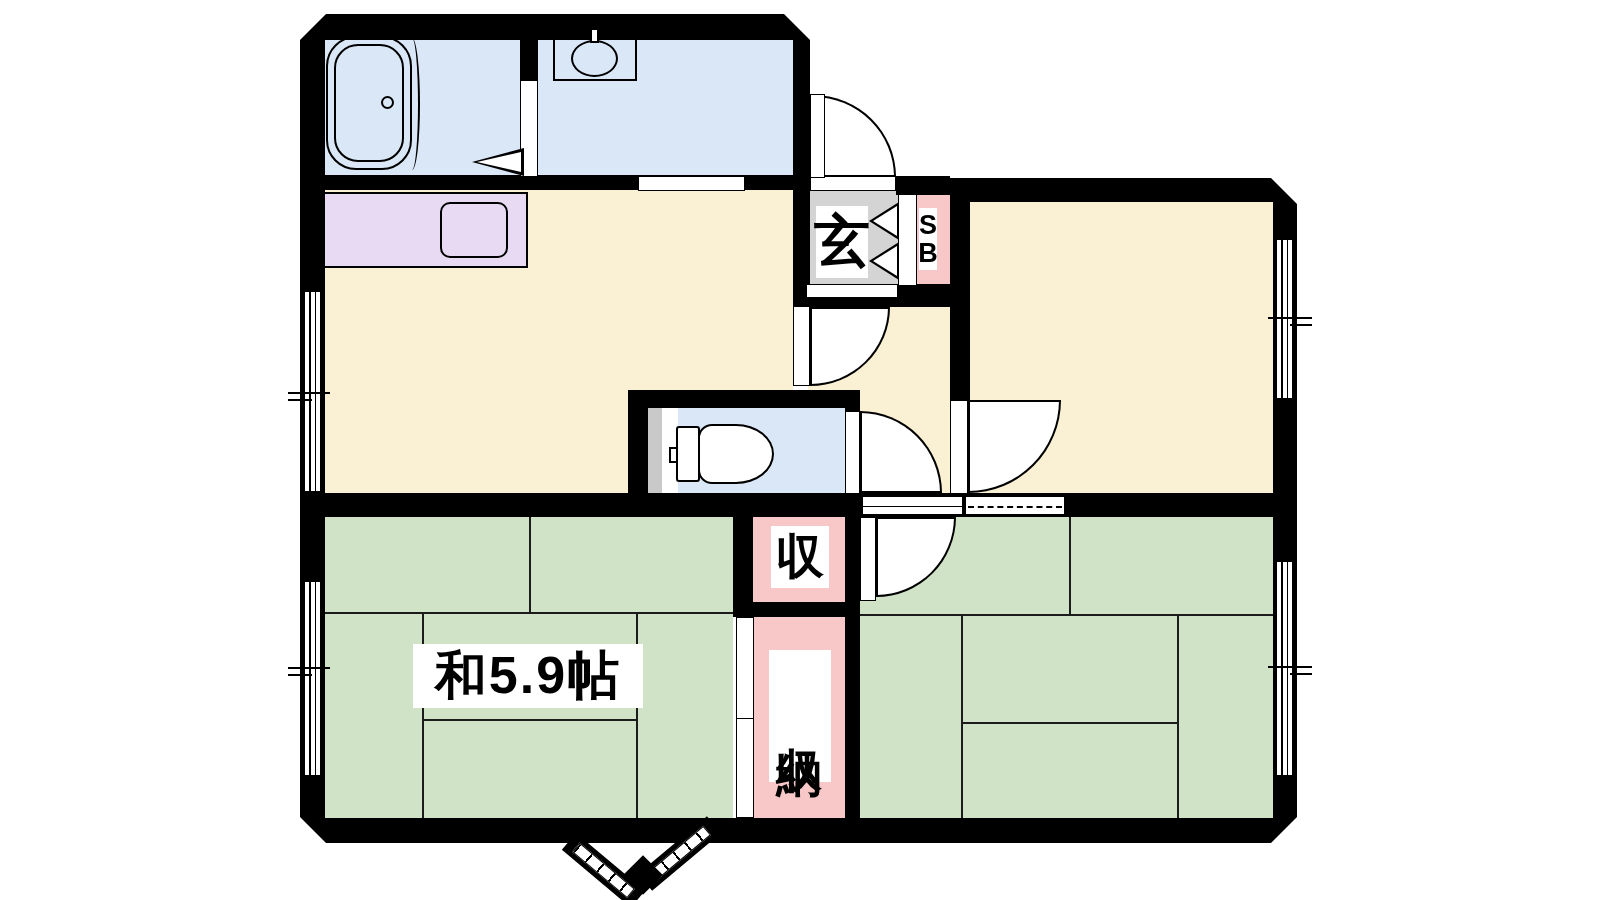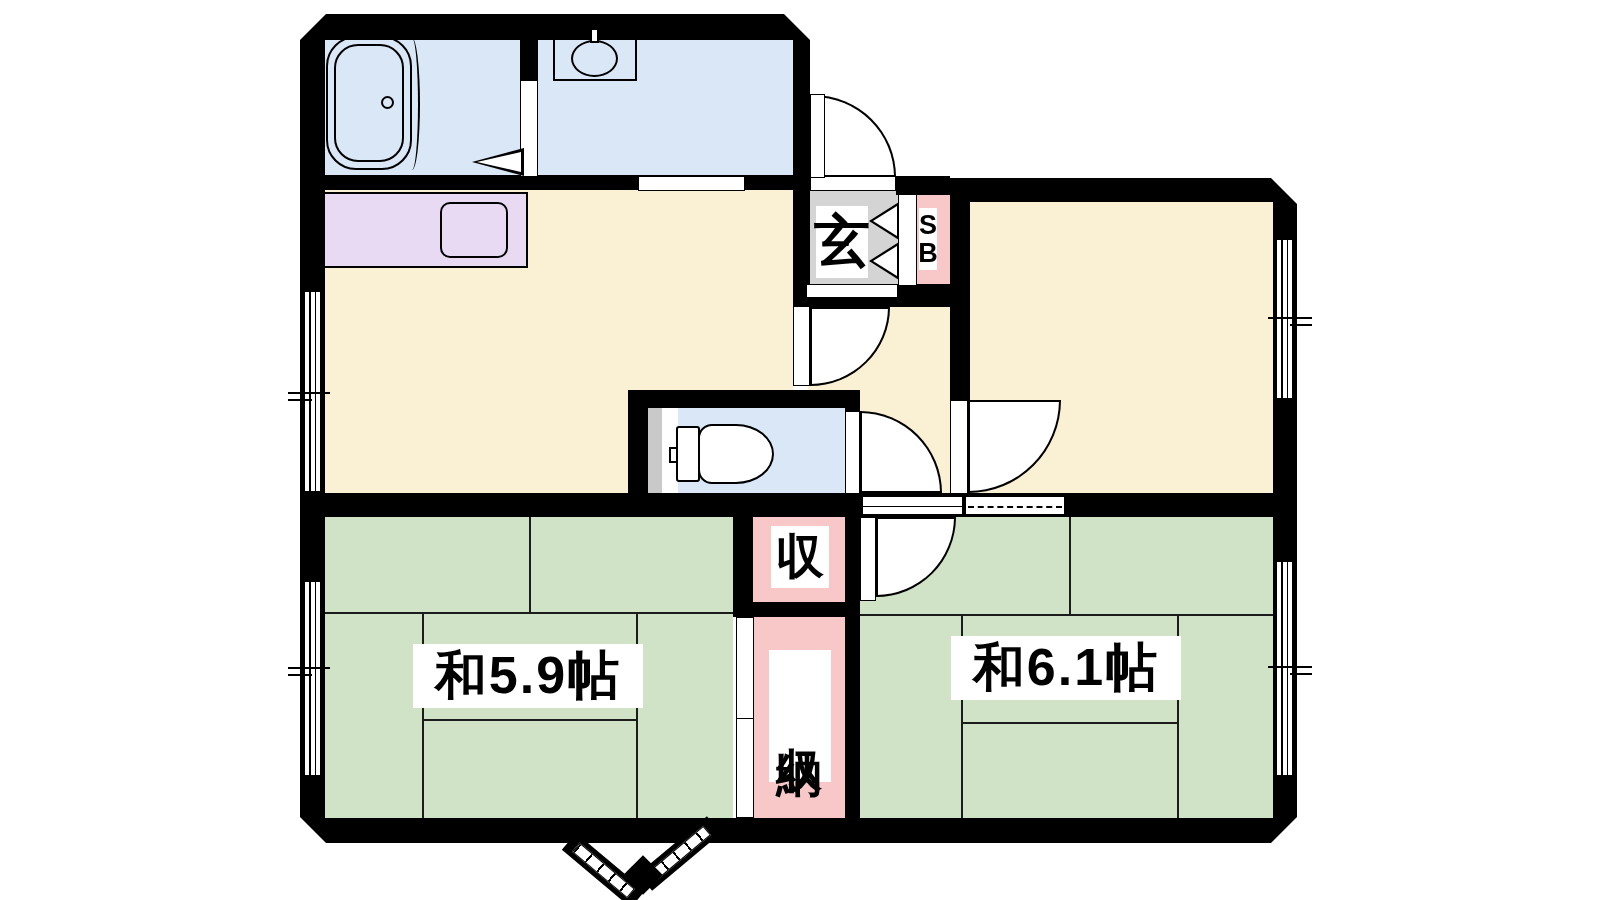--- a/index.html
+++ b/index.html
@@ -166,19 +166,18 @@
 
   <div class="abs vbar" style="left:576px;top:833px;width:90px;height:22px;transform:rotate(40deg);">
     <div class="vslot"></div>
   </div>
   <div class="abs vbar" style="left:638px;top:874px;width:90px;height:22px;transform:rotate(-40deg);">
     <div class="vslot"></div>
   </div>
   <div class="abs wall" style="left:629px;top:861px;width:28px;height:28px;transform:rotate(45deg);"></div>
 
   <div class="abs labelbox" style="left:413px;top:644px;width:230px;height:64px;font-size:52px;">和5.9帖</div>
-  <div class="abs labelbox" style="left:951px;top:636px;width:230px;height:64px;font-size:52px;">和6.1帖</div>
   <div class="abs labelbox" style="left:816px;top:206px;width:52px;height:72px;font-size:56px;letter-spacing:0;">玄</div>
   <div class="abs labelbox wrap" style="left:919px;top:208px;width:18px;height:62px;font-size:27px;">SB</div>
   <div class="abs labelbox" style="left:771px;top:526px;width:58px;height:62px;font-size:48px;letter-spacing:0;">収</div>
   <div class="abs labelbox vert" style="left:769px;top:650px;width:62px;height:132px;font-size:46px;">収納</div>
 
 </div>
 
 </body></html>

